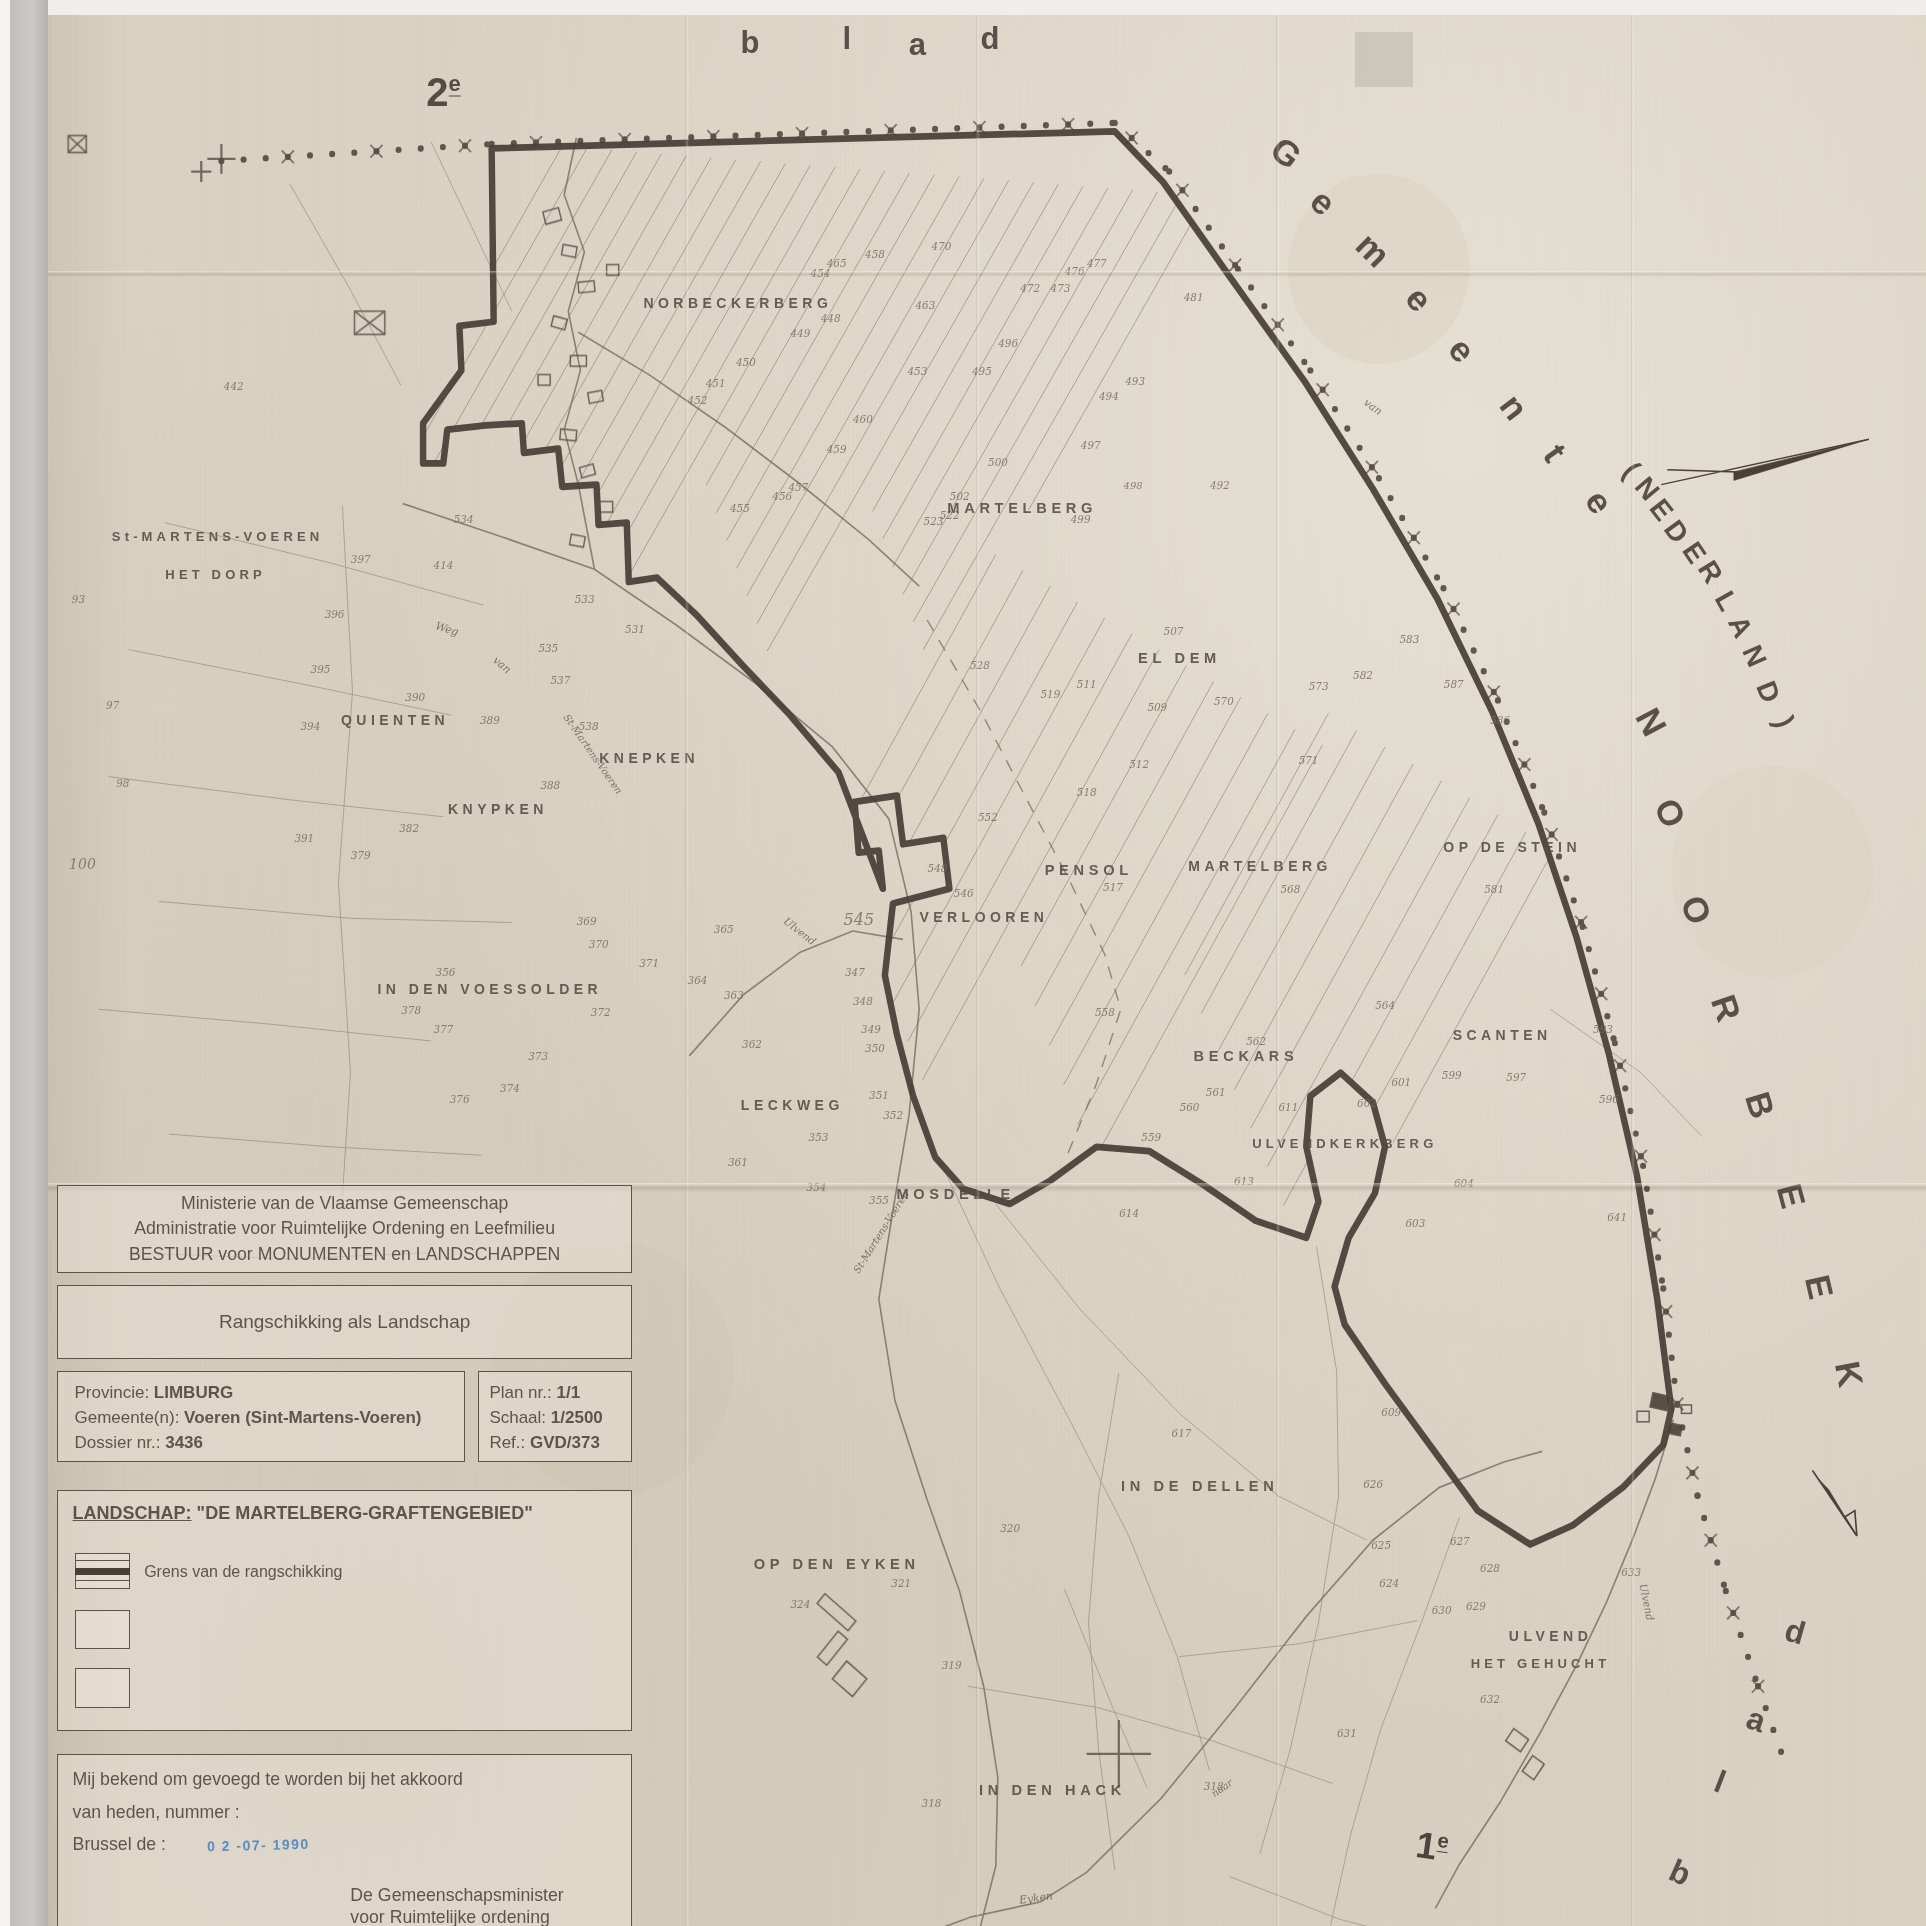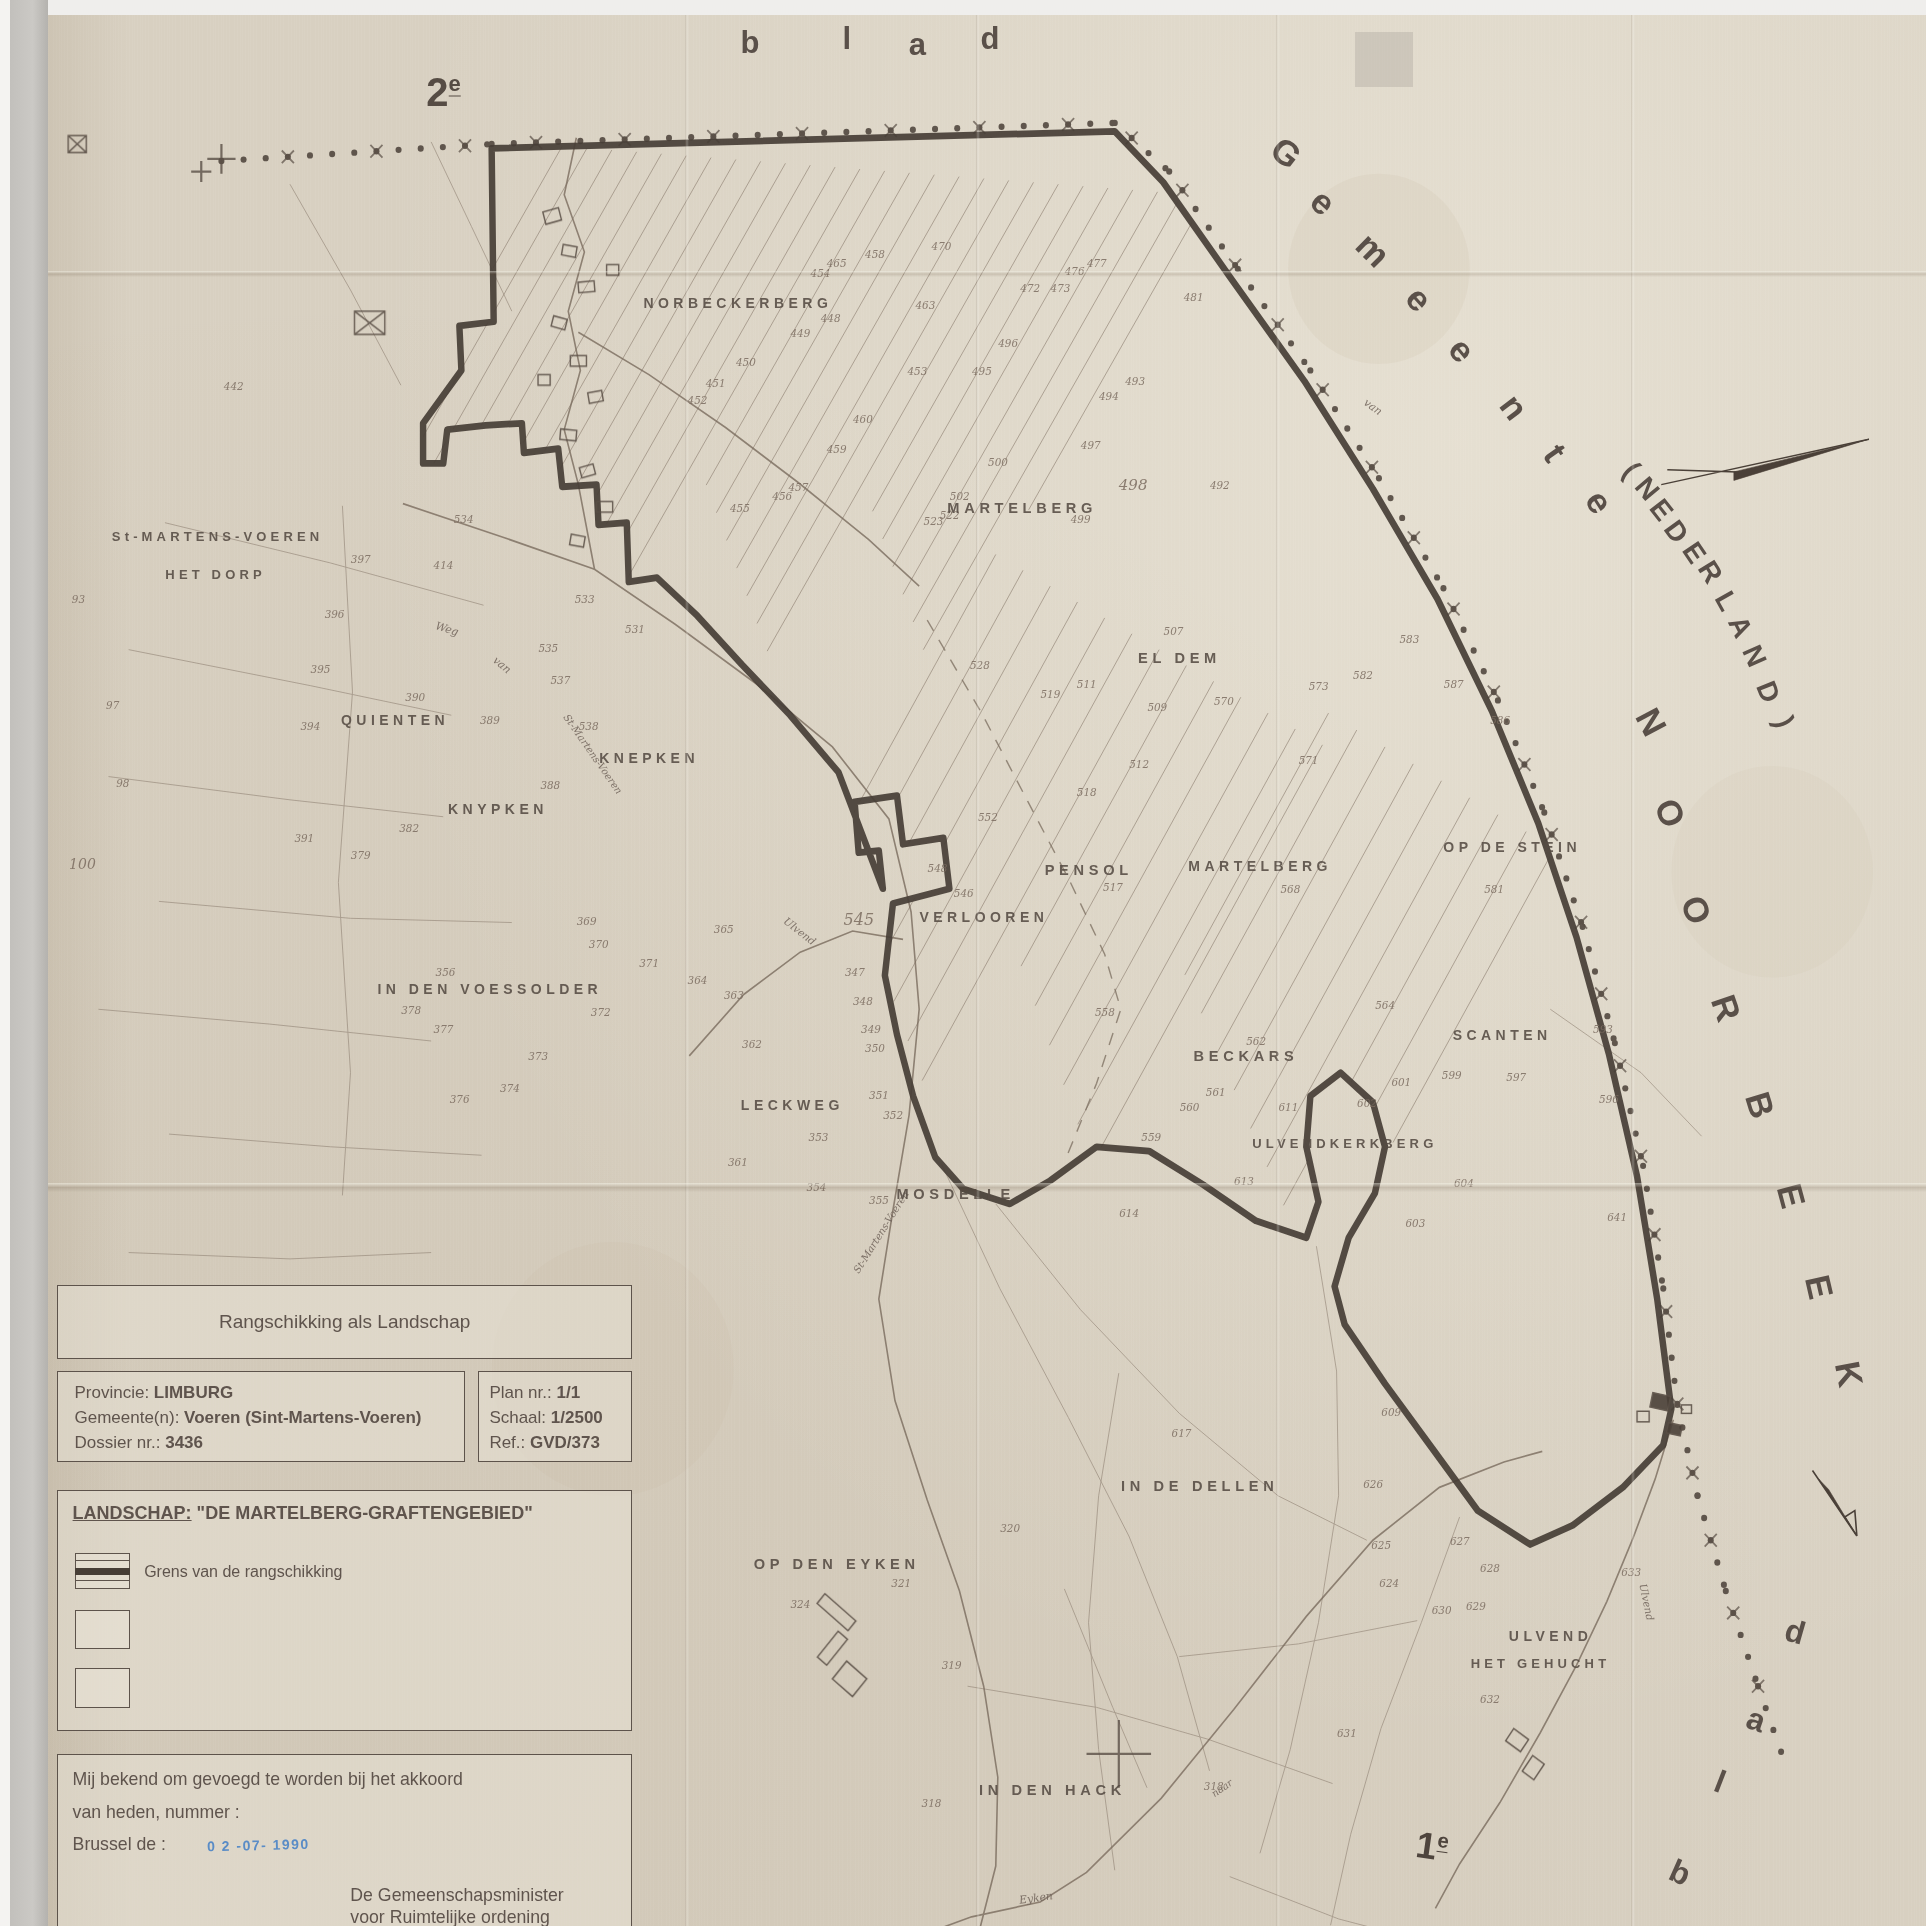--- a/index.html
+++ b/index.html
@@ -488,21 +488,21 @@
         <div class="parcel-no" style="left: 47.6%; top: 15.5%; transform: translate(-50%, -50%) rotate(0deg); font-size: 10.4px;">496</div>
         <div class="parcel-no" style="left: 53.9%; top: 17.3%; transform: translate(-50%, -50%) rotate(0deg); font-size: 10.4px;">493</div>
         <div class="parcel-no" style="left: 52.6%; top: 18%; transform: translate(-50%, -50%) rotate(0deg); font-size: 10.4px;">494</div>
         <div class="parcel-no" style="left: 40.4%; top: 19.1%; transform: translate(-50%, -50%) rotate(0deg); font-size: 10.4px;">460</div>
         <div class="parcel-no" style="left: 39.1%; top: 20.5%; transform: translate(-50%, -50%) rotate(0deg); font-size: 10.4px;">459</div>
         <div class="parcel-no" style="left: 51.7%; top: 20.3%; transform: translate(-50%, -50%) rotate(0deg); font-size: 10.4px;">497</div>
         <div class="parcel-no" style="left: 47.1%; top: 21.1%; transform: translate(-50%, -50%) rotate(0deg); font-size: 10.4px;">500</div>
         <div class="parcel-no" style="left: 37.2%; top: 22.3%; transform: translate(-50%, -50%) rotate(0deg); font-size: 10.4px;">457</div>
         <div class="parcel-no" style="left: 36.4%; top: 22.7%; transform: translate(-50%, -50%) rotate(0deg); font-size: 10.4px;">456</div>
         <div class="parcel-no" style="left: 34.3%; top: 23.3%; transform: translate(-50%, -50%) rotate(0deg); font-size: 10.4px;">455</div>
-        <div class="parcel-no" style="left: 53.8%; top: 22.2%; transform: translate(-50%, -50%) rotate(0deg); font-size: 15px;">498</div>
+        <div class="parcel-no" style="left: 53.8%; top: 22.2%; transform: translate(-50%, -50%) rotate(0deg); font-size: 10px;">498</div>
         <div class="parcel-no" style="left: 51.2%; top: 23.8%; transform: translate(-50%, -50%) rotate(0deg); font-size: 10.4px;">499</div>
         <div class="parcel-no" style="left: 45.2%; top: 22.7%; transform: translate(-50%, -50%) rotate(0deg); font-size: 10.4px;">502</div>
         <div class="parcel-no" style="left: 44.7%; top: 23.6%; transform: translate(-50%, -50%) rotate(0deg); font-size: 10.4px;">522</div>
         <div class="parcel-no" style="left: 43.9%; top: 23.9%; transform: translate(-50%, -50%) rotate(0deg); font-size: 10.4px;">523</div>
         <div class="parcel-no" style="left: 58.1%; top: 22.2%; transform: translate(-50%, -50%) rotate(0deg); font-size: 10.4px;">492</div>
         <div class="parcel-no" style="left: 9.2%; top: 17.5%; transform: translate(-50%, -50%) rotate(0deg); font-size: 10.4px;">442</div>
         <div class="parcel-no" style="left: 55.8%; top: 29.1%; transform: translate(-50%, -50%) rotate(0deg); font-size: 10.4px;">507</div>
         <div class="parcel-no" style="left: 46.2%; top: 30.7%; transform: translate(-50%, -50%) rotate(0deg); font-size: 10.4px;">528</div>
         <div class="parcel-no" style="left: 51.5%; top: 31.6%; transform: translate(-50%, -50%) rotate(0deg); font-size: 10.4px;">511</div>
         <div class="parcel-no" style="left: 49.7%; top: 32.1%; transform: translate(-50%, -50%) rotate(0deg); font-size: 10.4px;">519</div>
@@ -582,20 +582,25 @@
         <div class="parcel-no" style="left: 71.5%; top: 79.6%; transform: translate(-50%, -50%) rotate(0deg); font-size: 10.4px;">632</div>
         <div class="parcel-no" style="left: 43.8%; top: 84.5%; transform: translate(-50%, -50%) rotate(0deg); font-size: 10.4px;">318</div>
         <div class="parcel-no" style="left: 57.8%; top: 83.7%; transform: translate(-50%, -50%) rotate(0deg); font-size: 10.4px;">318</div>
         <div class="parcel-no" style="left: 64.4%; top: 81.2%; transform: translate(-50%, -50%) rotate(0deg); font-size: 10.4px;">631</div>
       </div>
 
     <div class="big-letter ord" style="left:19.6%;top:3.6%;font-size:40px;color:#564c44;"><span>2</span><sup>e</sup></div>
     <div class="big-letter ord" style="left:68.6%;top:86.6%;font-size:37px;color:#4e443d;transform:translate(-50%,-50%) rotate(8deg);"><span>1</span><sup>e</sup></div>
     <div class="section-letter" style="left:53.3%;top:91.2%;font-size:37px;">B</div>
 
+    <div class="lbox legend-header ltxt" style="left:0.45%;top:55.3%;width:28.5%;height:4.15%;font-size:17.7px;">
+      <div>Ministerie van de Vlaamse Gemeenschap</div>
+      <div>Administratie voor Ruimtelijke Ordening en Leefmilieu</div>
+      <div>BESTUUR voor MONUMENTEN en LANDSCHAPPEN</div>
+    </div>
 
     <div class="lbox ltxt" style="left:0.45%;top:60.0%;width:28.5%;height:3.5%;display:flex;align-items:center;justify-content:center;font-size:19px;">
       <div>Rangschikking als Landschap</div>
     </div>
 
     <div class="lbox ltxt" style="left:0.45%;top:64.1%;width:20.2%;height:4.3%;font-size:17px;">
       <div class="field-row" style="left:4%;top:12%;"><span>Provincie:</span> <b>LIMBURG</b></div>
       <div class="field-row" style="left:4%;top:40%;"><span>Gemeente(n):</span> <b>Voeren (Sint-Martens-Voeren)</b></div>
       <div class="field-row" style="left:4%;top:68%;"><span>Dossier nr.:</span> <b>3436</b></div>
     </div>

